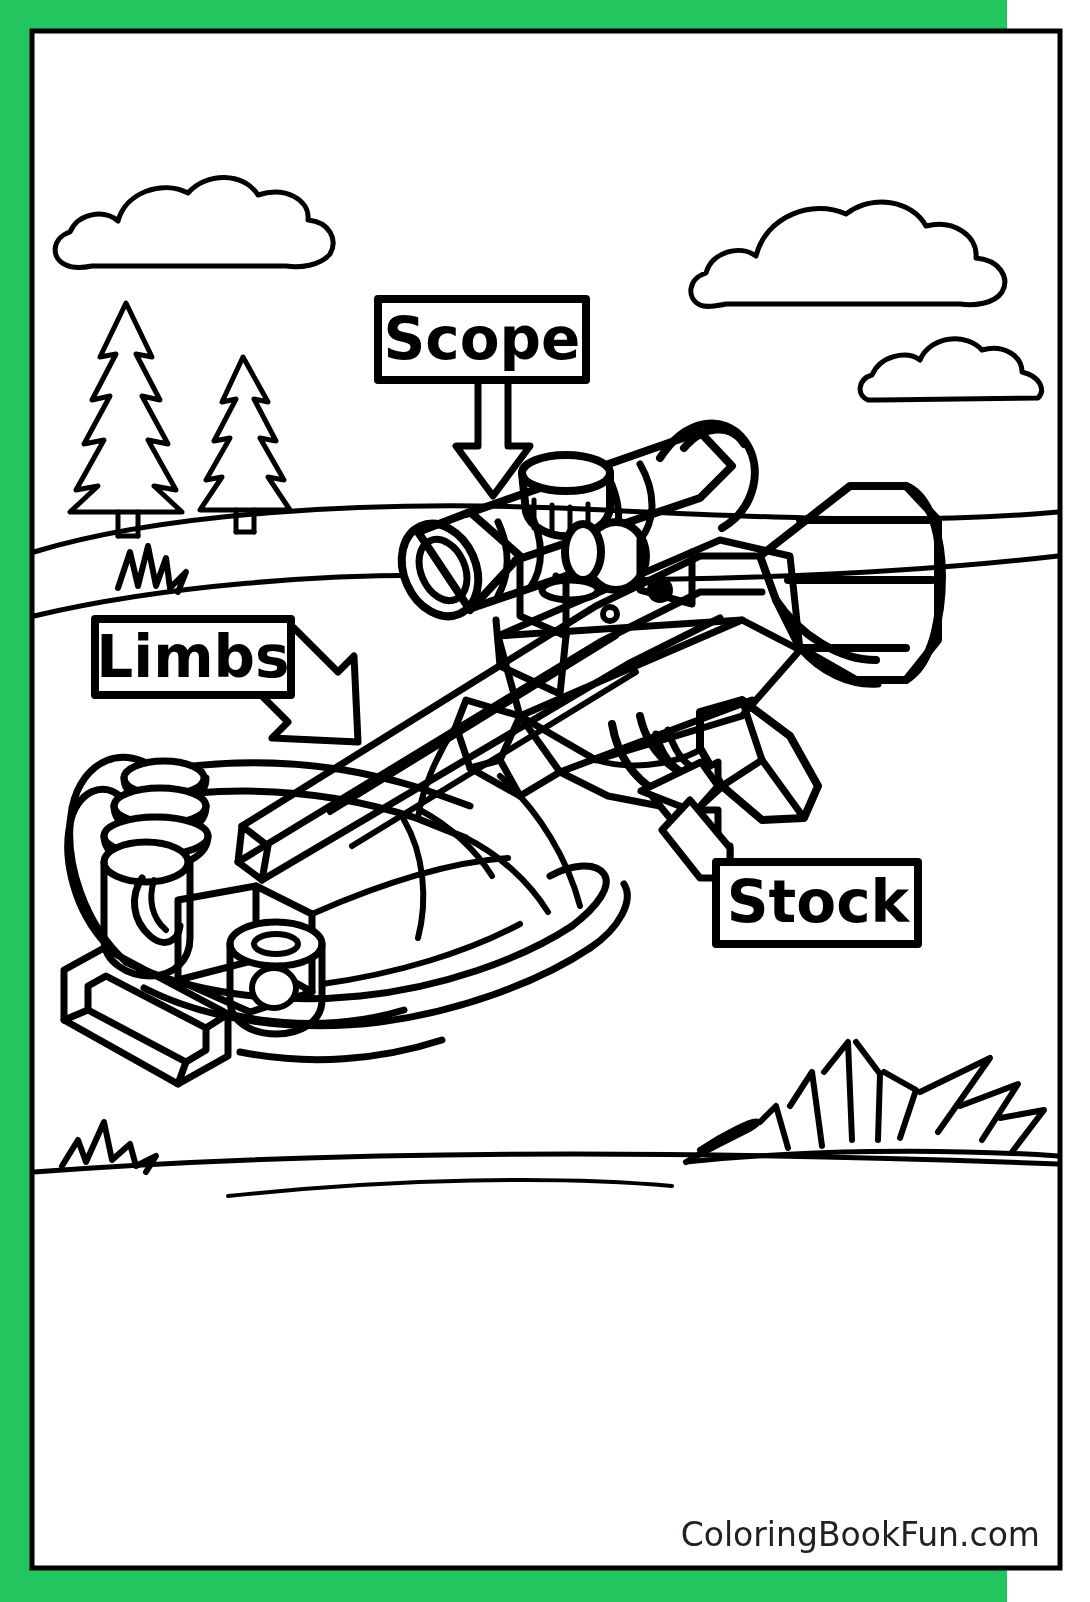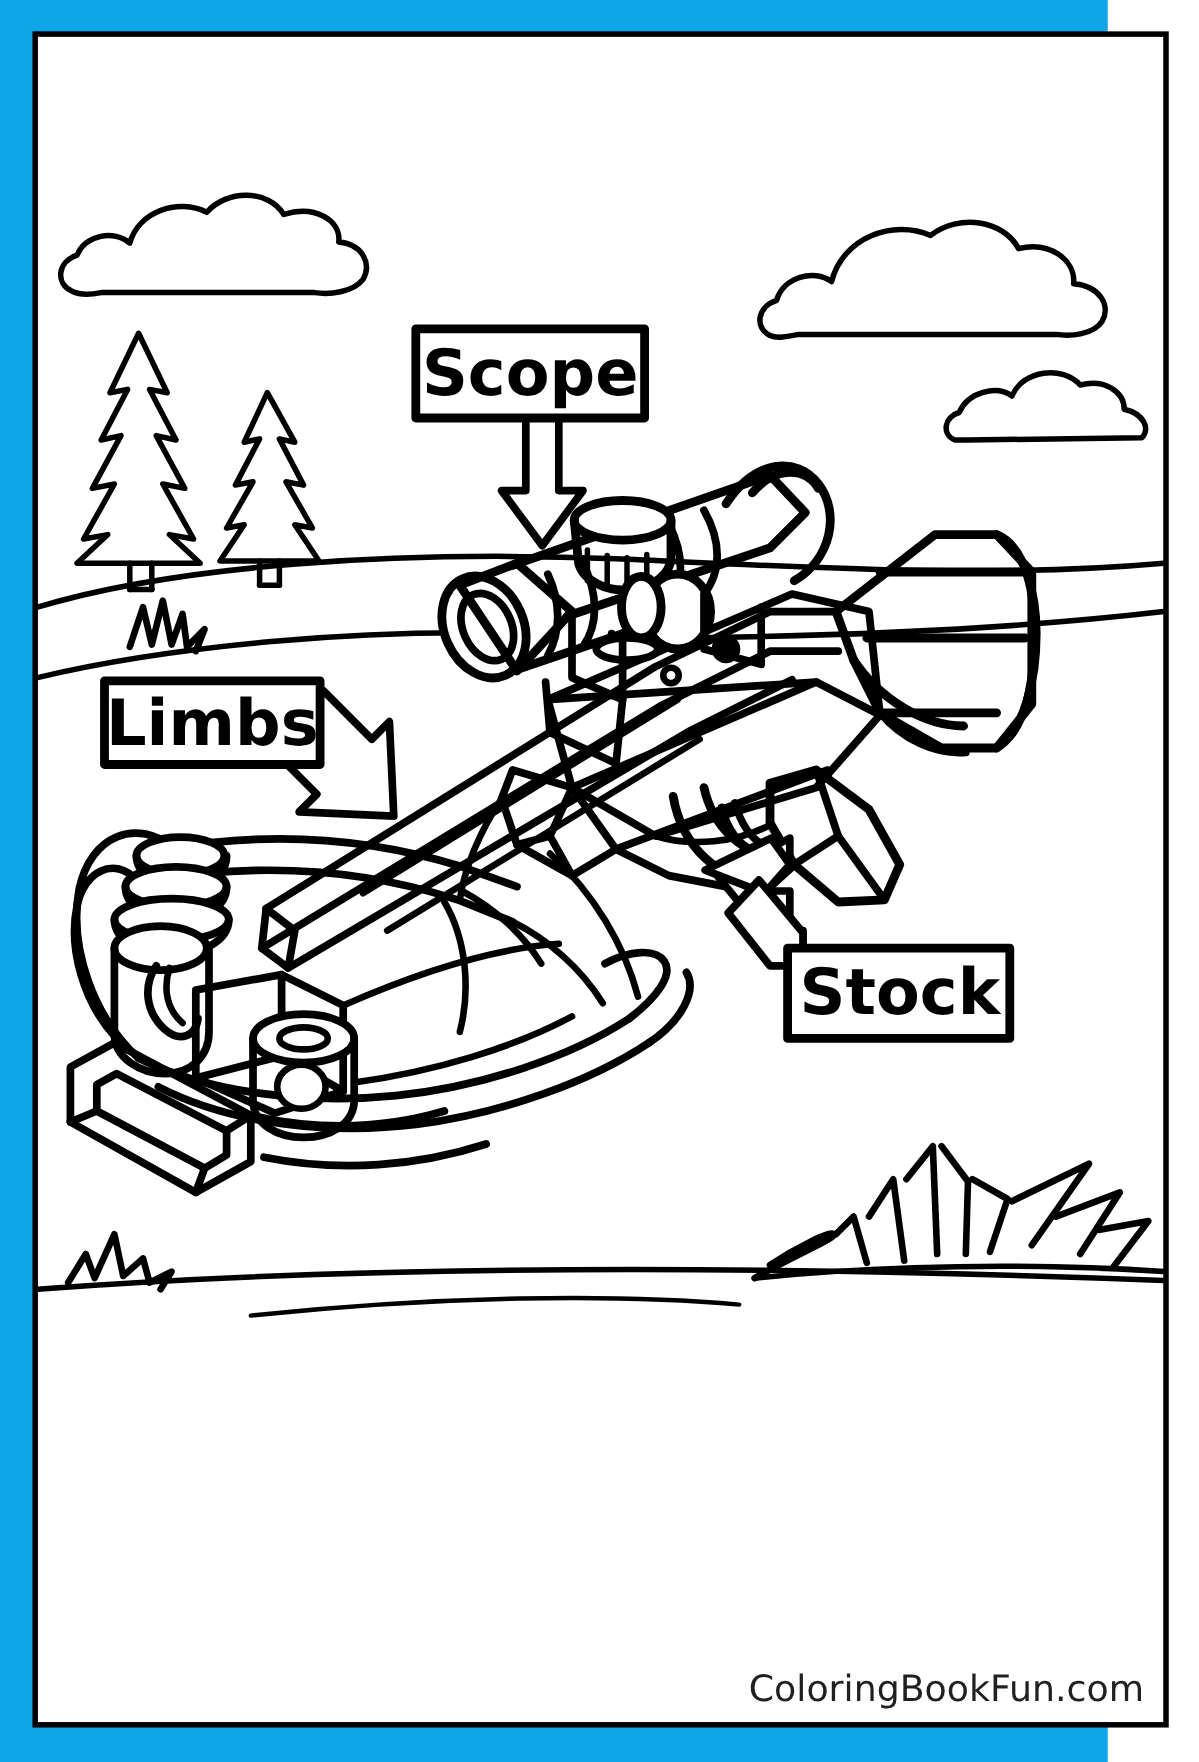--- a/index.html
+++ b/index.html
@@ -10,21 +10,21 @@
   body {
     width: 1090px;
     height: 1602px;
     font-family: "Liberation Sans", sans-serif;
     overflow: hidden;
   }
   #page {
     position: relative;
     width: 1007px;
     height: 1602px;
-    background: #0ea5e9;
+    background: #22c55e;
   }
   #art {
     position: absolute;
     left: 0;
     top: 0;
     width: 1090px;
     height: 1602px;
   }
   .lbl-text {
     font-family: "DejaVu Sans", "Liberation Sans", sans-serif;

